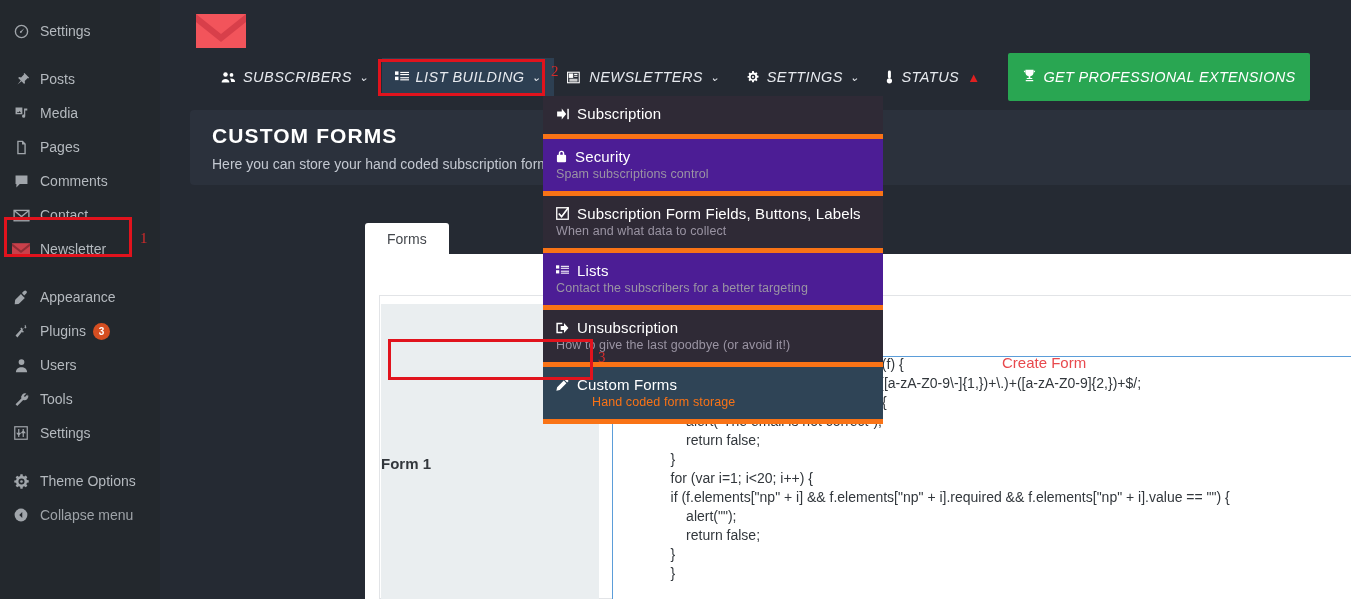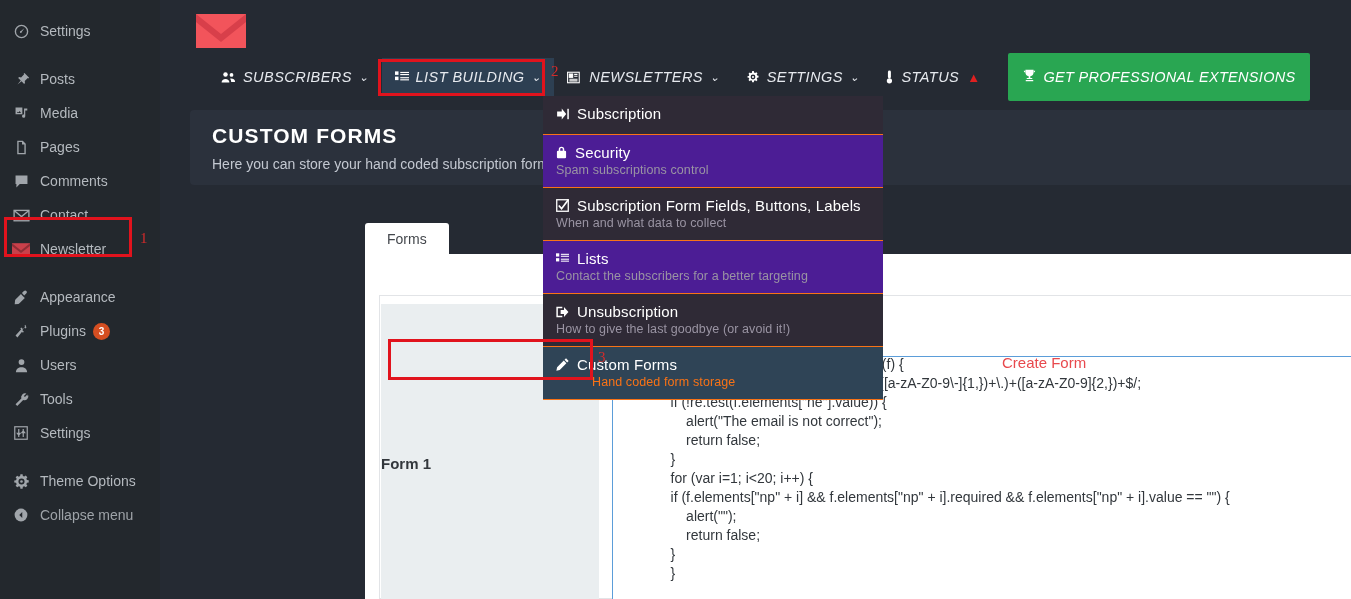--- a/index.html
+++ b/index.html
@@ -204,21 +204,21 @@
 
   
   #dropdown {
     position: absolute; left: 383px; top: 96px;
     width: 340px;
     background: #2f2a36;
     z-index: 300;
   }
   .dd-item {
     padding: 9px 13px 10px 13px;
-    border-bottom: 1px solid #f97316;
+    border-bottom: 5px solid #f97316;
   }
   .dd-item.alt { background: #4c1d95; }
   .dd-item.sel { background: #2f4456; }
   .dd-title {
     color: #ffffff;
     font-size: 15px;
     display: flex; align-items: center;
     margin-bottom: 2px;
     letter-spacing: .15px;
   }

